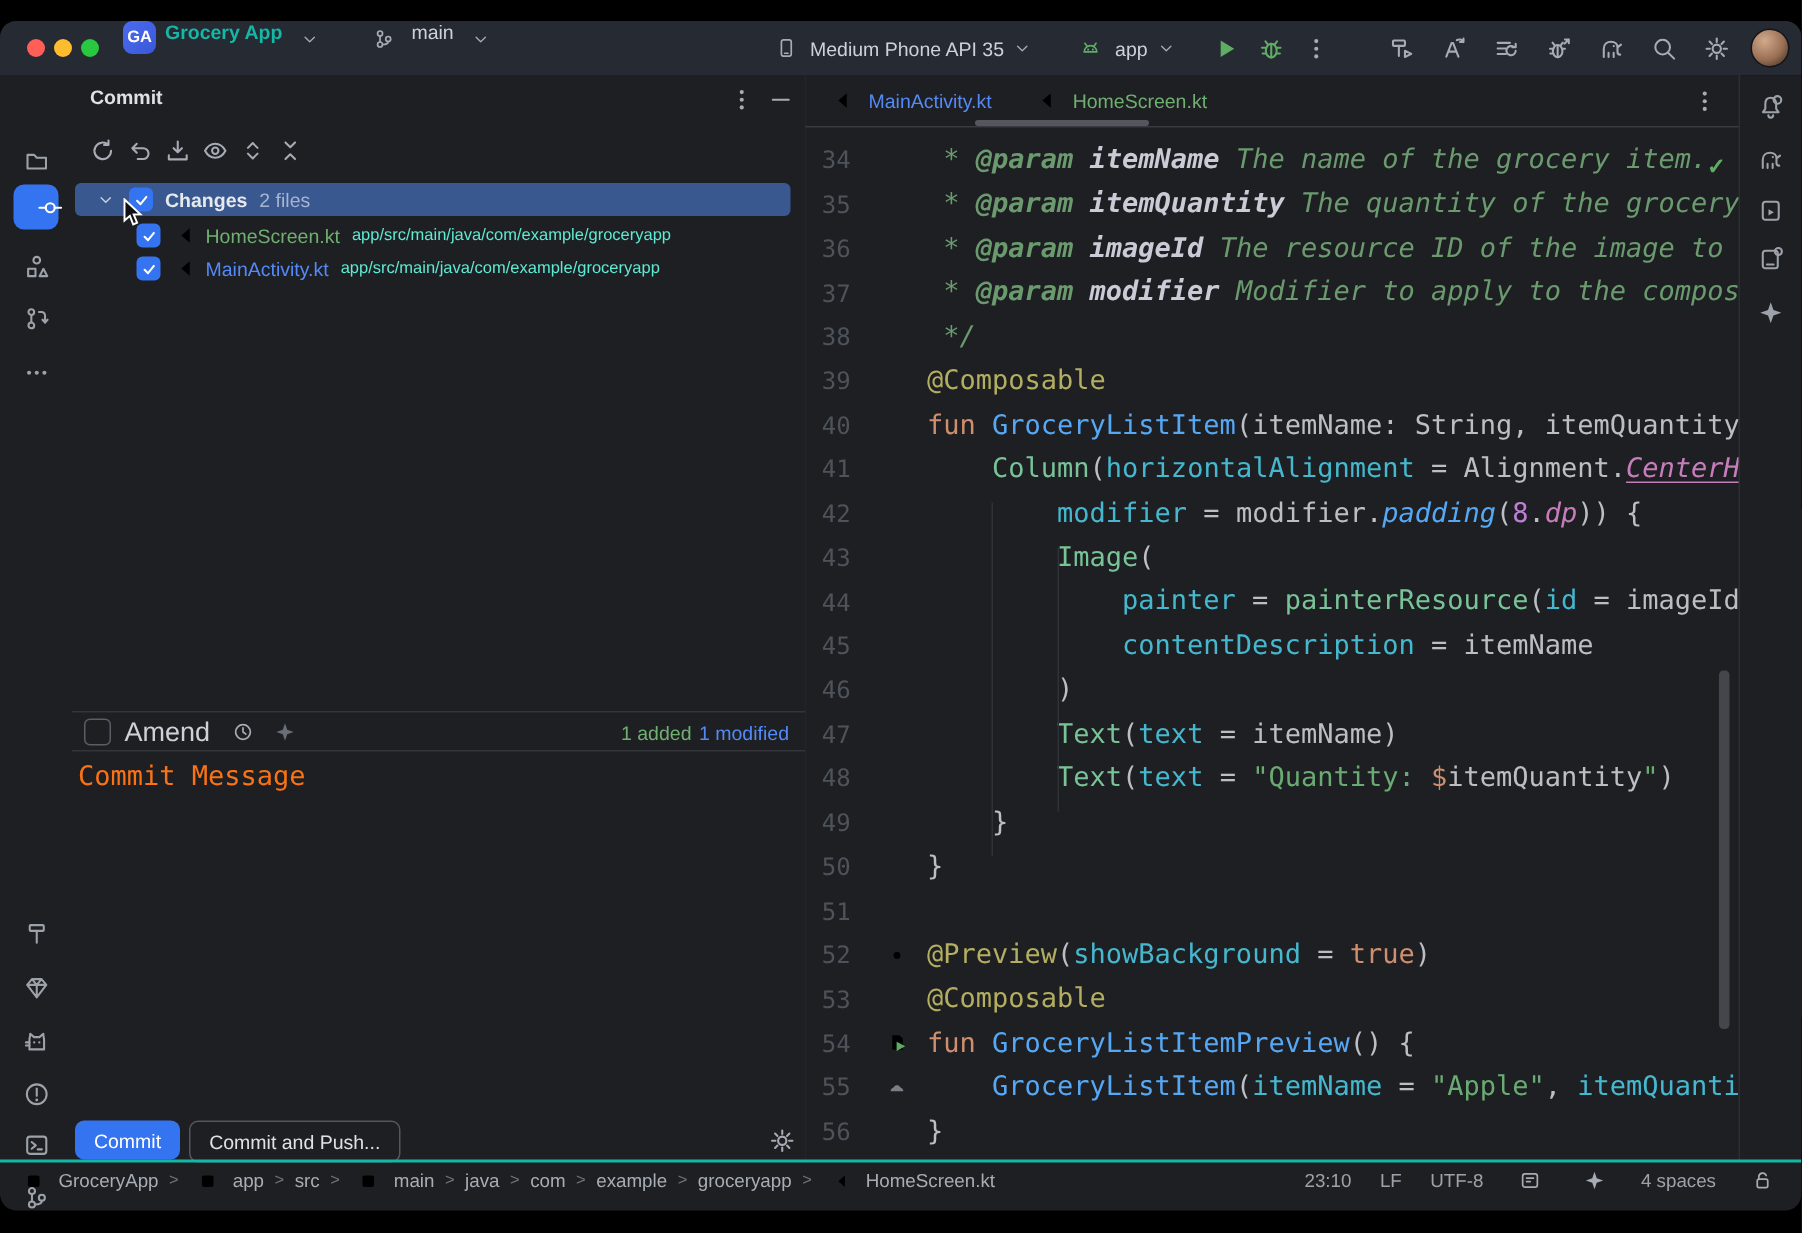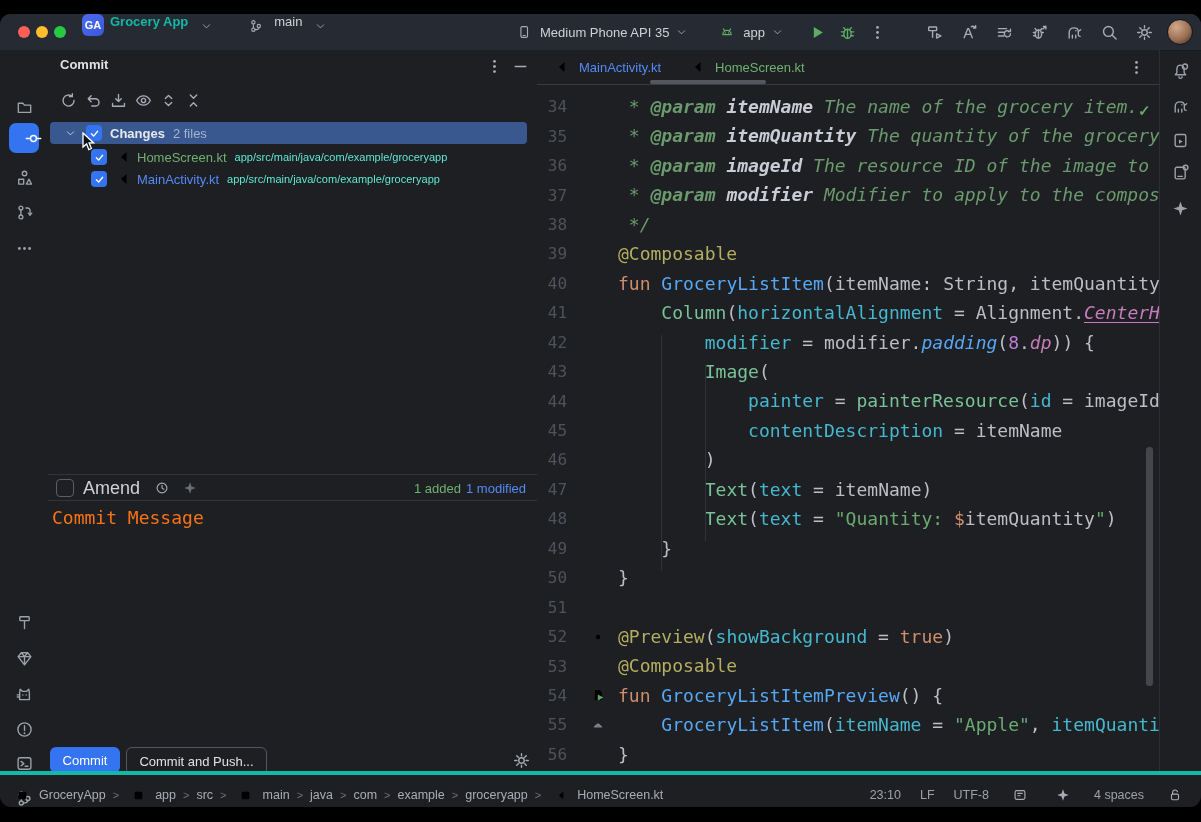--- a/index.html
+++ b/index.html
@@ -76,22 +76,22 @@
   .tk-prop{color:#c77dbb;font-style:italic}
   .tk-str{color:#6aab73}
   .tk-interp{color:#cf8e6d}
   .guide{position:absolute;width:1px;background:#2e3136}
   .check-ok{position:absolute;left:601px;top:52px;color:#5fad65;font-size:15px;font-weight:700}
   .vscroll{position:absolute;left:609px;top:397px;width:7px;height:239px;border-radius:3px;background:#44464c}
   
   .rightbar{position:absolute;right:0;top:36px;width:41px;bottom:32px;border-left:1px solid #2c2e33}
   .rightbar .ib{position:absolute;left:8px;color:#9da2aa}
   
-  .statusbar{position:absolute;left:0;bottom:0;width:100%;height:32px;border-top:4px solid #14b8a6;
-             display:flex;align-items:flex-end;font-size:12.5px;color:#9da2aa}
+  .statusbar{position:absolute;left:0;bottom:0;width:100%;height:32px;border-top:2px solid #14b8a6;
+             display:flex;align-items:flex-start;font-size:12.5px;color:#9da2aa}
   .crumbs{display:flex;align-items:center;margin-left:10px;gap:7px}
   .crumb{display:flex;align-items:center;gap:5px;color:#a8adb5}
   .crumb-sep{color:#6f737a;font-size:11px}
   .sb-right{position:absolute;right:14px;display:flex;align-items:center;gap:19px}
   .cursor-arrow{position:absolute;left:33px;top:82px;z-index:9}
 </style>
 </head>
 <body>
 
 <div class="win">

